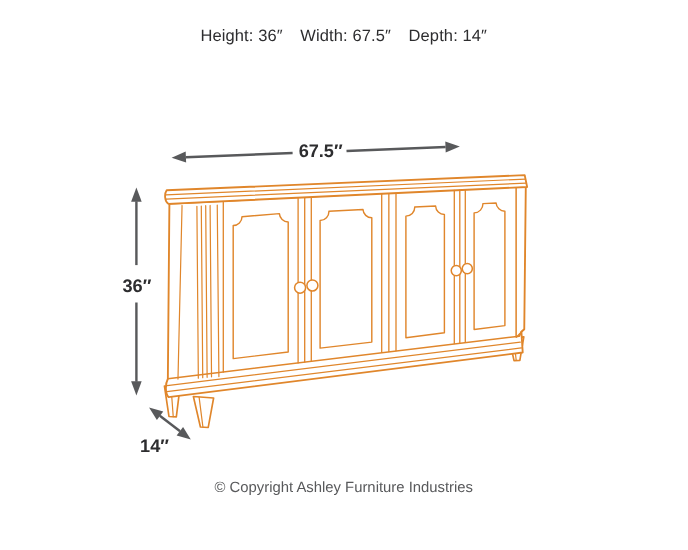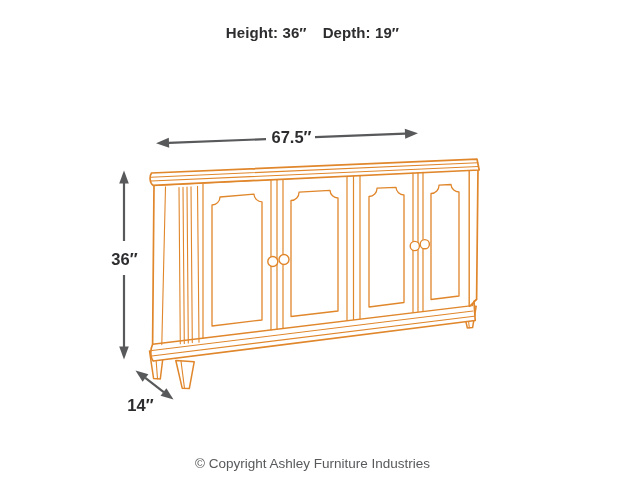--- a/index.html
+++ b/index.html
@@ -4,42 +4,43 @@
 <style>
   html,body{margin:0;padding:0;}
   body{
     width:625px;height:500px;position:relative;overflow:hidden;
     background:#ffffff;
     font-family:"Liberation Sans", sans-serif;
   }
   .spec-header{
     position:absolute;top:24px;left:0;width:625px;
     display:flex;justify-content:center;gap:16px;
-    font-size:15px;font-weight:700;color:#2d2d2f;letter-spacing:.1px;
+    font-size:15px;font-weight:400;color:#2d2d2f;letter-spacing:.1px;
   }
   .diagram-svg{position:absolute;top:0;left:0;}
   .footer{
-    position:absolute;top:456px;left:0;width:625px;
+    position:absolute;top:435px;left:0;width:625px;
     text-align:center;font-size:13.5px;color:#58595b;
   }
   svg text.dim-label{
     font-family:"Liberation Sans", sans-serif;
     font-weight:600;fill:#2d2d2f;
   }
   .furn{stroke:#e0862b;fill:none;stroke-linecap:round;stroke-linejoin:round;}
   .furn-fill{stroke:#e0862b;fill:#ffffff;stroke-linejoin:round;}
   .arrow{stroke:#58595b;fill:none;stroke-width:2.2;}
   .arrow-head{fill:#58595b;stroke:none;}
 </style>
 </head>
 <body>
 
 <div class="spec-header">
   <span>Height: 36″</span>
-  <span>Depth: 19″</span>
+  <span>Width: 67.5″</span>
+  <span>Depth: 14″</span>
 </div>
 
 <svg class="diagram-svg" width="625" height="500" viewBox="0 0 625 500">
 
   <g>
 
     <g>
       <path class="furn-fill" stroke-width="1.5" d="M149.5,351 L163.5,353 L160.3,379 L153.6,378.6 Z"></path>
       <path class="furn" stroke-width="1.1" d="M155.5,352 L157.5,378.8"></path>
       <path class="furn-fill" stroke-width="1.5" d="M175.8,360.5 L194.2,361.8 L189.3,388.6 L182.2,388.2 Z"></path>

